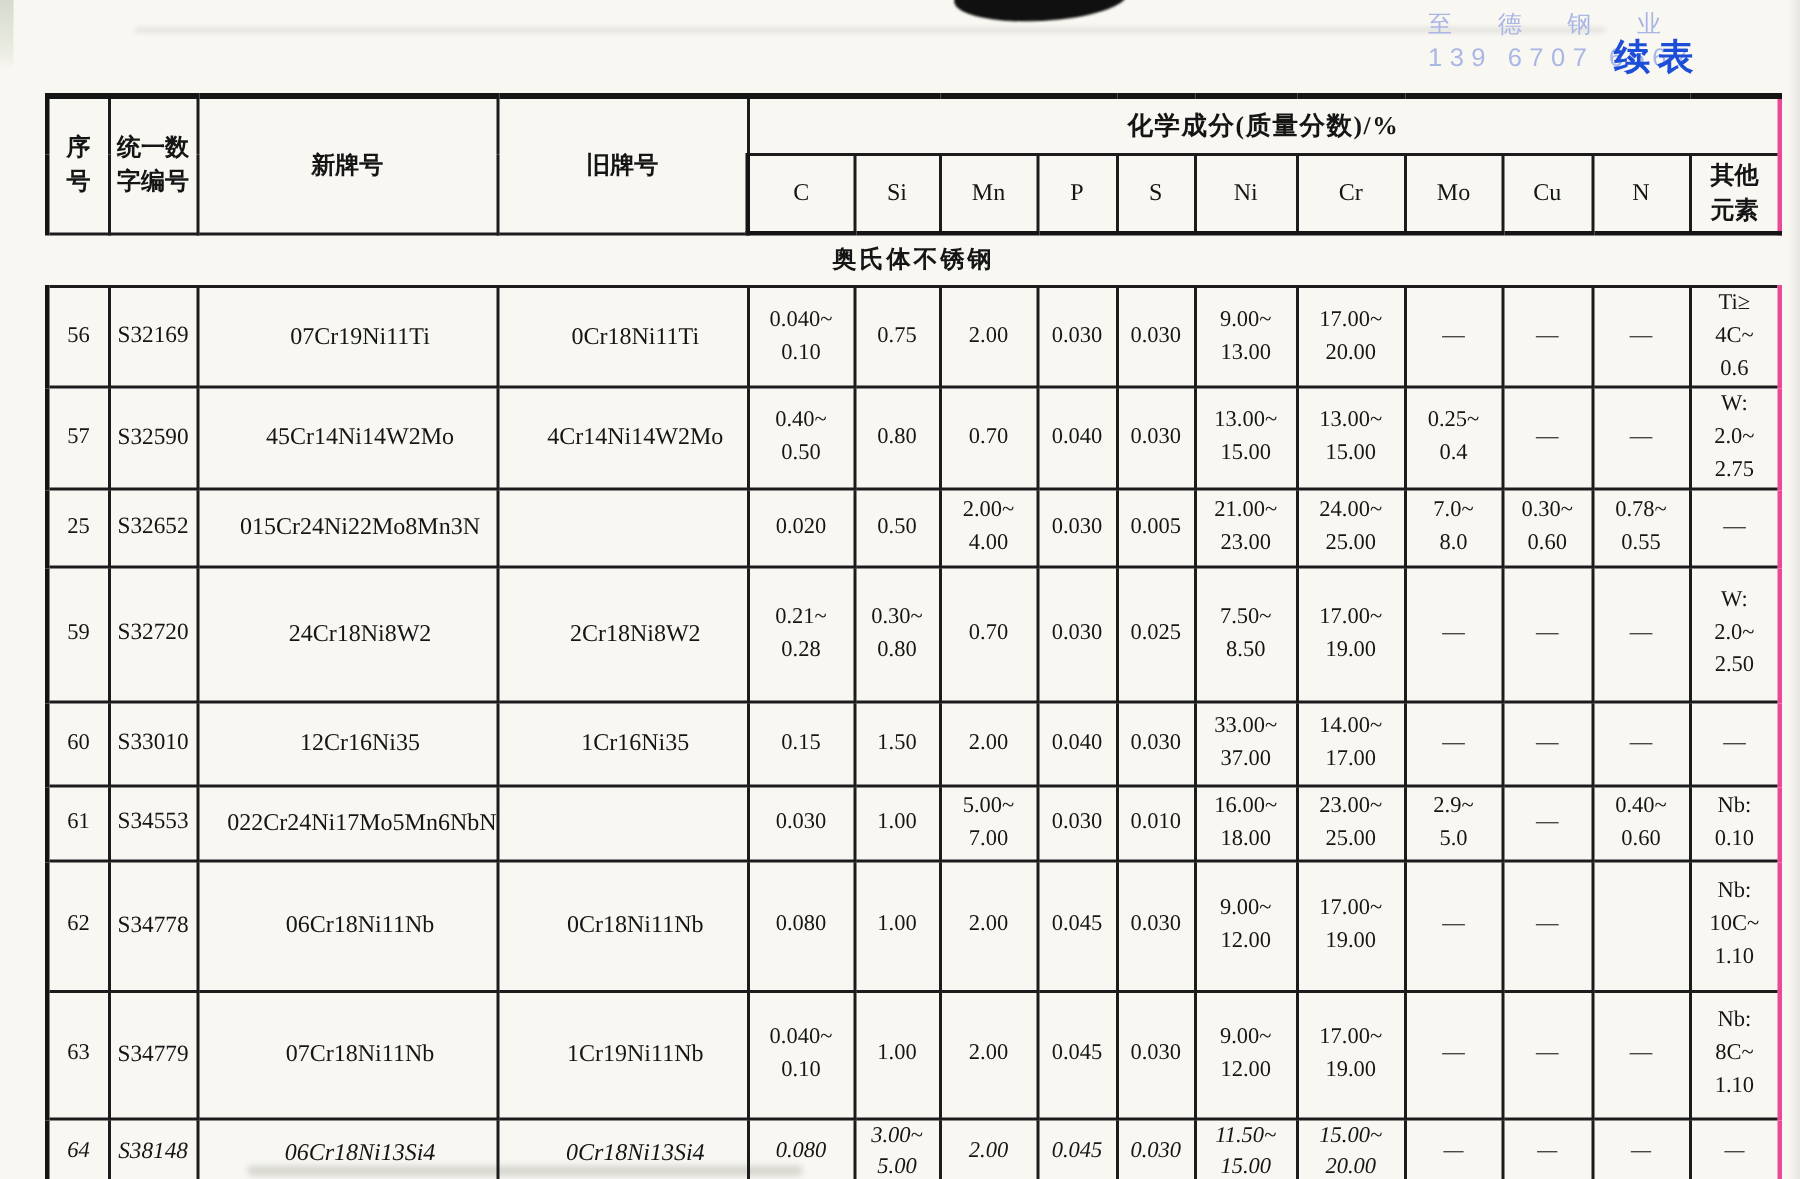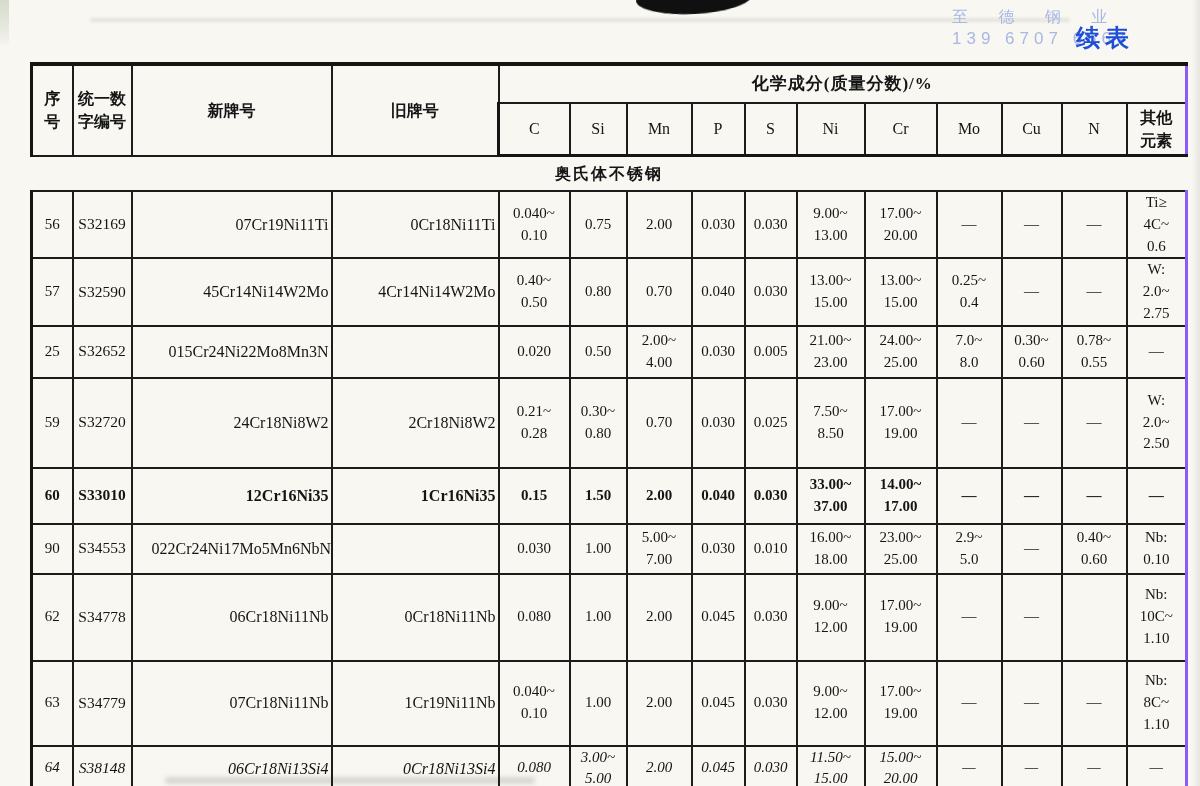--- a/index.html
+++ b/index.html
@@ -53,30 +53,30 @@
   th,td{
     border:2px solid #1c1c1c;
     padding:0 2px;margin:0;
     text-align:center;vertical-align:middle;
     font-size:15px;line-height:1.45;
     white-space:pre-line;overflow:hidden;
   }
   thead tr.hr1 th{border-top:4px solid #151515;height:36px;}
   thead tr.hr2 th{height:50px;border-bottom:3px solid #151515;}
   th:first-child,td:first-child{border-left:3px solid #151515;}
-  th:last-child,td:last-child{border-right:3px solid #8b5cf6;}
+  th:last-child,td:last-child{border-right:3px solid #ec4899;}
   tbody tr:last-child td{border-bottom:4px solid #151515;}
   th{font-weight:bold;font-size:16px;}
   th.elem{font-weight:normal;font-size:16px;}
   th.group{font-size:17px;letter-spacing:1px;}
   tr.section-row td{
     border-left:none;border-right:none;
     font-weight:bold;font-size:16px;height:33px;letter-spacing:2px;
   }
-  td.al{text-align:right;padding-left:19px;font-size:16px;white-space:nowrap;}
+  td.al{text-align:center;padding-left:19px;font-size:16px;white-space:nowrap;}
   td.code{font-size:15.5px;padding:0;margin-left:47px;}
 </style>
 </head>
 <body>
 
 <div class="blob"></div>
 <div class="edge-left"></div>
 <div class="streak-top"></div>
 <div class="streak-bottom"></div>
 <div class="edge-right"></div>
@@ -220,41 +220,41 @@
 8.50</td>
           <td>17.00~
 19.00</td>
           <td>—</td>
           <td>—</td>
           <td>—</td>
           <td>W:
 2.0~
 2.50</td>
         </tr>
-        <tr style="height: 56px; font-weight: bold;">
+        <tr style="height: 56px;">
           <td>60</td>
           <td class="code">S33010</td>
           <td class="al">12Cr16Ni35</td>
           <td class="al">1Cr16Ni35</td>
           <td>0.15</td>
           <td>1.50</td>
           <td>2.00</td>
           <td>0.040</td>
           <td>0.030</td>
           <td>33.00~
 37.00</td>
           <td>14.00~
 17.00</td>
           <td>—</td>
           <td>—</td>
           <td>—</td>
           <td>—</td>
         </tr>
         <tr style="height: 50px;">
-          <td>90</td>
+          <td>61</td>
           <td class="code">S34553</td>
           <td class="al">022Cr24Ni17Mo5Mn6NbN</td>
           <td class="al"></td>
           <td>0.030</td>
           <td>1.00</td>
           <td>5.00~
 7.00</td>
           <td>0.030</td>
           <td>0.010</td>
           <td>16.00~

